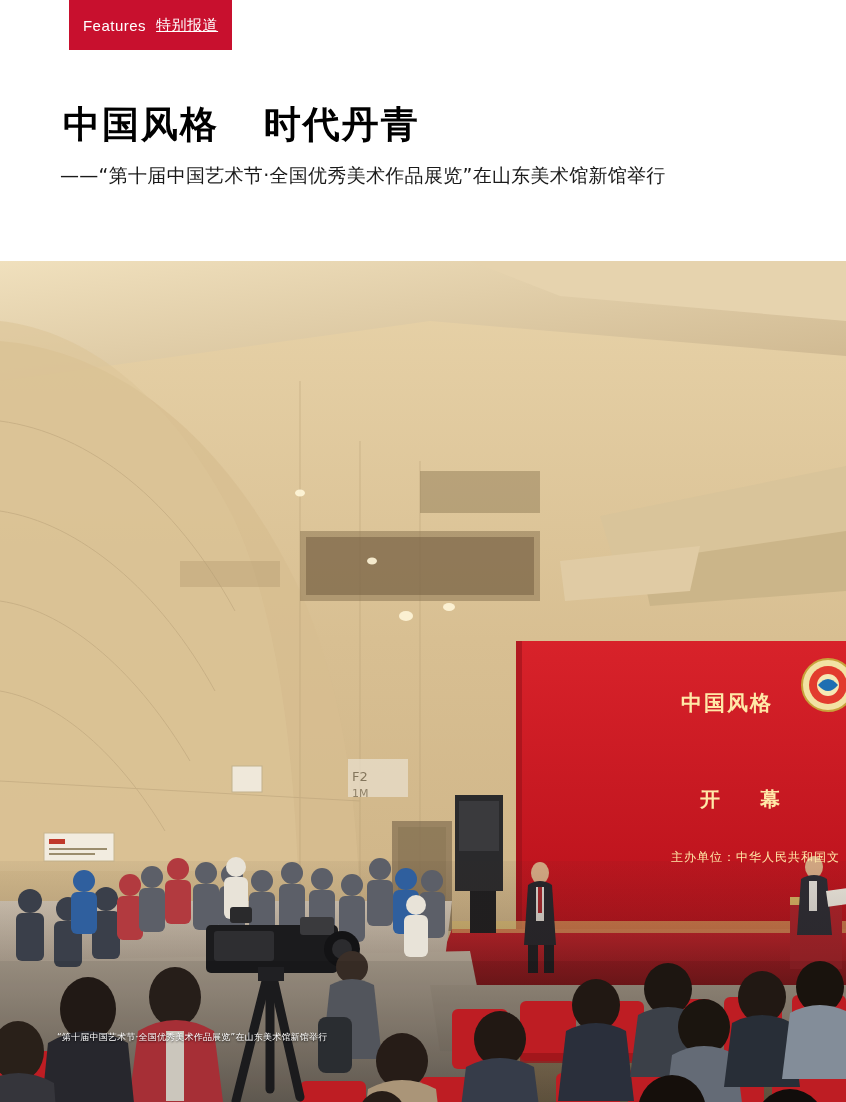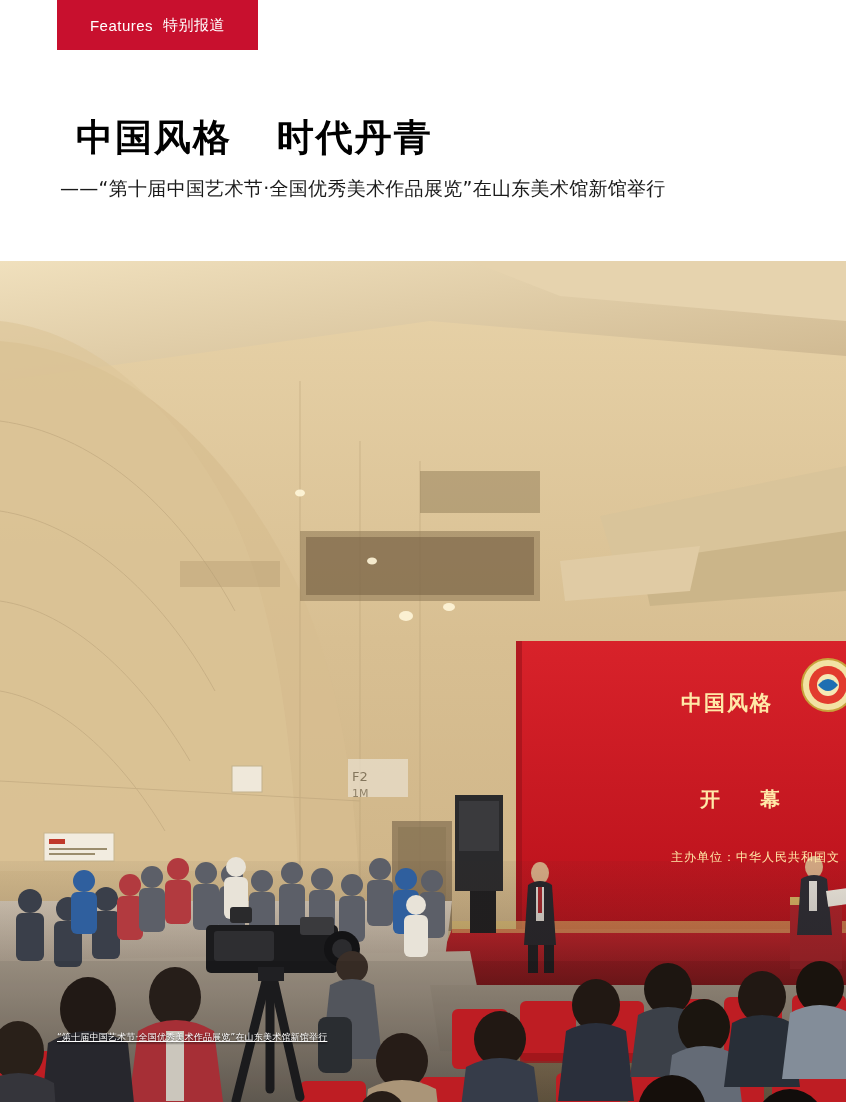--- a/index.html
+++ b/index.html
@@ -11,58 +11,59 @@
     width: 846px;
     height: 1102px;
     position: relative;
     overflow: hidden;
     font-family: "Liberation Sans", sans-serif;
   }
 
   
   .section-tag {
     position: absolute;
-    left: 57px;
+    left: 69px;
     top: 0;
-    width: 201px;
+    width: 163px;
     height: 50px;
     background: #c8102e;
     color: #ffffff;
     display: flex;
     align-items: center;
     justify-content: center;
     font-size: 15px;
     letter-spacing: 0.5px;
     white-space: nowrap;
   }
   .section-tag .en {
     font-family: "Liberation Sans", sans-serif;
     font-size: 15px;
   }
   .section-tag .cn {
     font-family: "DejaVu Sans", sans-serif;
     font-size: 15px;
     margin-left: 10px;
+    text-decoration: underline;
   }
 
   
   .title-block {
     position: absolute;
     left: 60px;
     top: 98px;
     width: 760px;
   }
   .main-title {
     font-family: "DejaVu Serif", serif;
     font-weight: bold;
     font-size: 37px;
     color: #000000;
     letter-spacing: 2px;
     line-height: 1.25;
-    margin: 16px;
+    margin: 3px;
     white-space: pre;
   }
   .sub-title {
     font-family: "DejaVu Sans", sans-serif;
     font-size: 19px;
     color: #1a1a1a;
     margin: 16px 0 16px 0;
     letter-spacing: 0.3px;
     white-space: nowrap;
   }
@@ -86,21 +87,20 @@
   .caption {
     position: absolute;
     left: 57px;
     top: 1031px;
     color: #ffffff;
     font-family: "DejaVu Sans", sans-serif;
     font-size: 9px;
     letter-spacing: 0.2px;
     white-space: nowrap;
     text-shadow: 0 1px 2px rgba(0,0,0,0.8);
-    text-decoration: underline;
   }
 
   
   .banner-text {
     position: absolute;
     color: #ffe9a8;
     font-family: "DejaVu Serif", serif;
     font-weight: bold;
     white-space: nowrap;
   }

